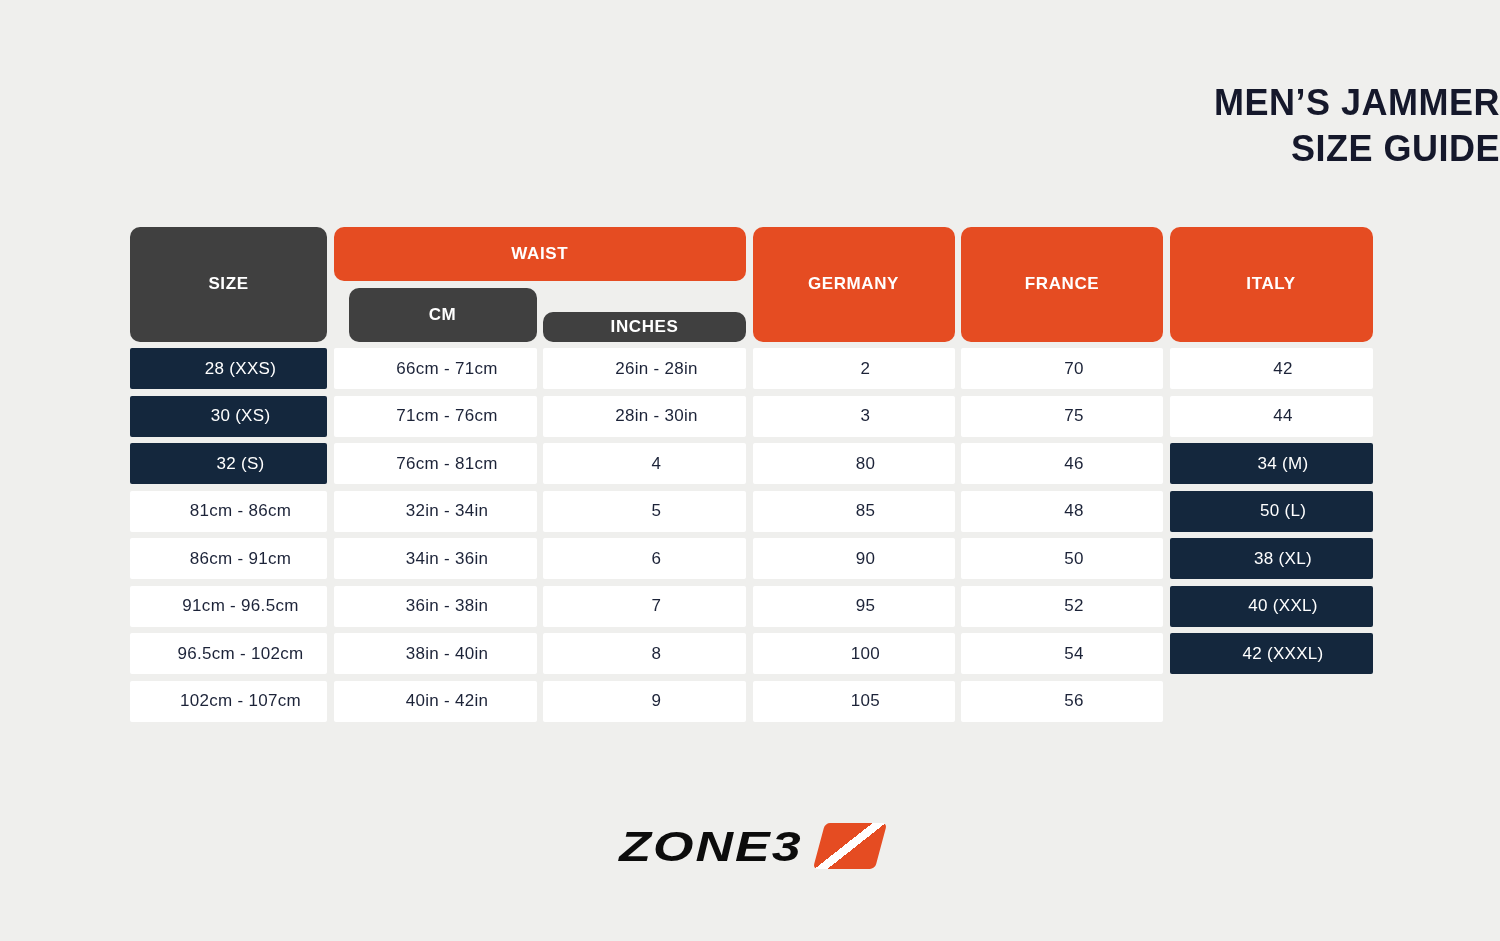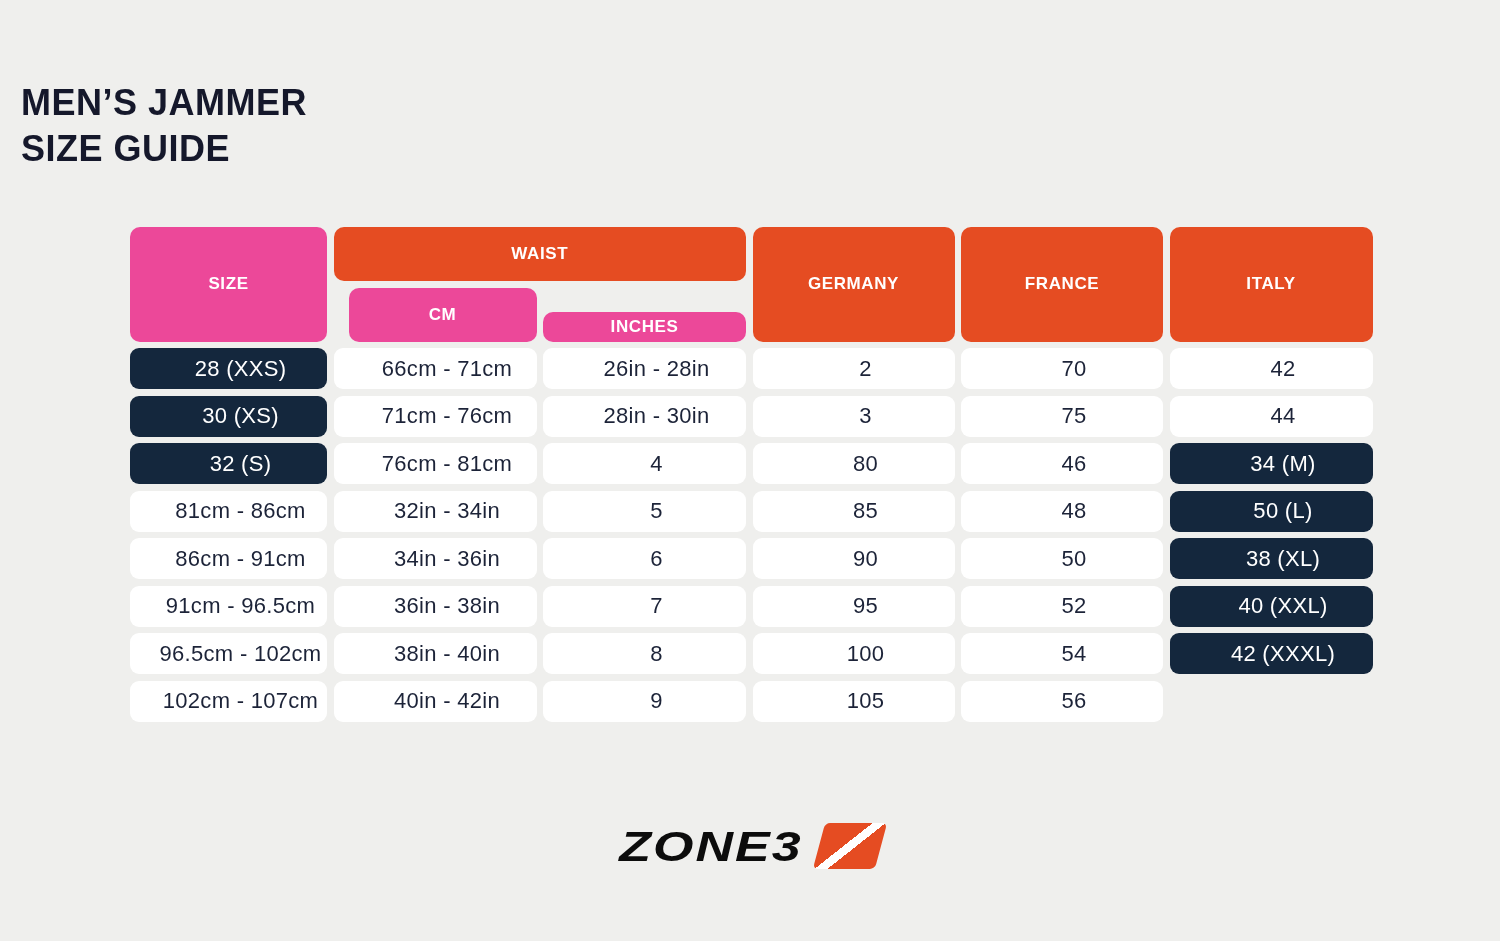--- a/index.html
+++ b/index.html
@@ -14,21 +14,21 @@
 
   .page {
     width: 1500px;
     height: 941px;
     position: relative;
   }
 
   
   .title {
     padding-top: 80px;
-    text-align: left;
+    text-align: right;
     color: #15182B;
     font-size: 36px;
     font-weight: 800;
     letter-spacing: 0.5px;
     line-height: 1.28;
     padding-left: 21px;
   }
   .title span { display: block; }
 
   
@@ -47,39 +47,39 @@
   .hcell {
     border-radius: 10px;
     display: flex;
     align-items: center;
     justify-content: center;
     color: #FFFFFF;
     font-size: 17px;
     font-weight: 700;
     letter-spacing: 0.6px;
   }
-  .navy   { background: #ec4899; }
+  .navy   { background: #404040; }
   .orange { background: #E54C22; }
 
   .h-size   { grid-column: 1;     grid-row: 1 / 3; }
   .h-waist  { grid-column: 2 / 4; grid-row: 1; }
   .h-cm     { grid-column: 2;     grid-row: 2; margin-left: 15px; }
   .h-inches { grid-column: 3;     grid-row: 2; margin-top: 24px; }
   .h-germany{ grid-column: 4;     grid-row: 1 / 3; }
   .h-france { grid-column: 5;     grid-row: 1 / 3; }
   .h-italy  { grid-column: 6;     grid-row: 1 / 3; }
 
   .cell {
     background: #FFFFFF;
-    border-radius: 9px;
+    border-radius: 2px;
     display: flex;
     align-items: center;
     justify-content: center;
     color: #1C2338;
-    font-size: 22px;
+    font-size: 17px;
     font-weight: 500;
     letter-spacing: 0.3px;
     padding-left: 24px;
   }
   .cell.pill {
     background: #14273D;
     color: #FFFFFF;
     font-weight: 400;
   }
 

